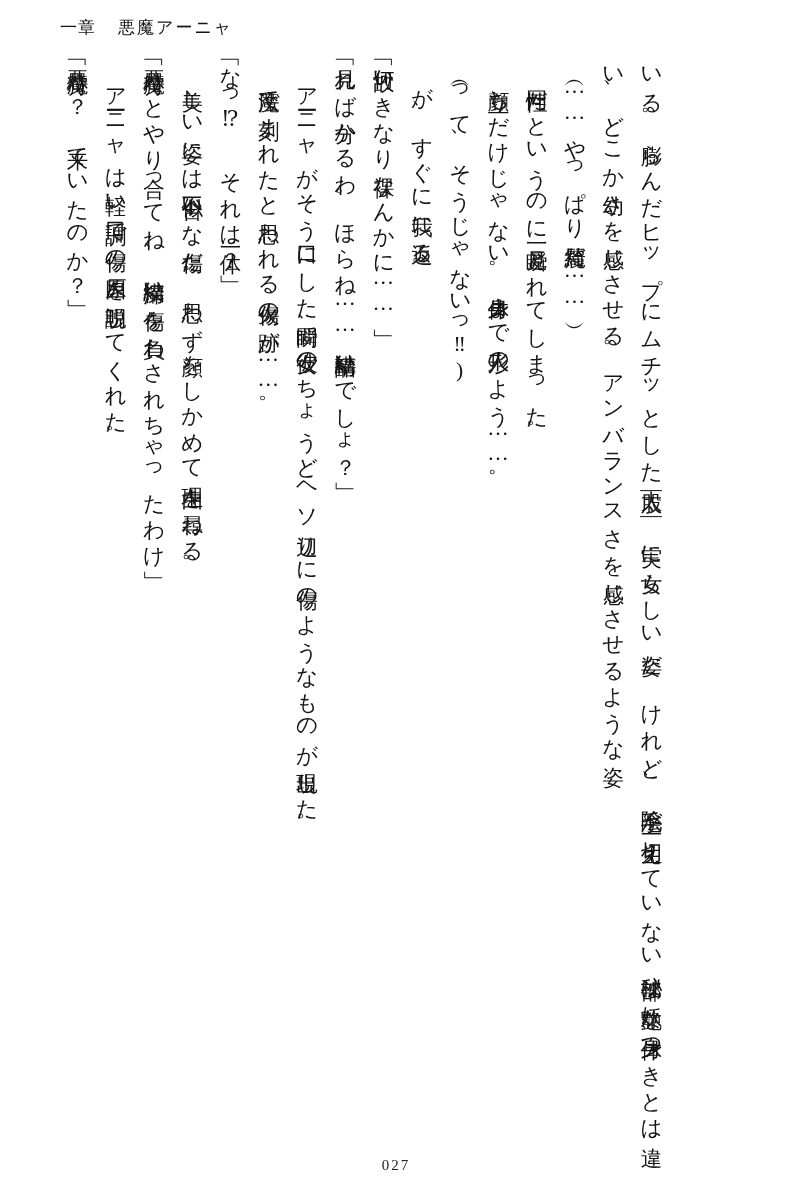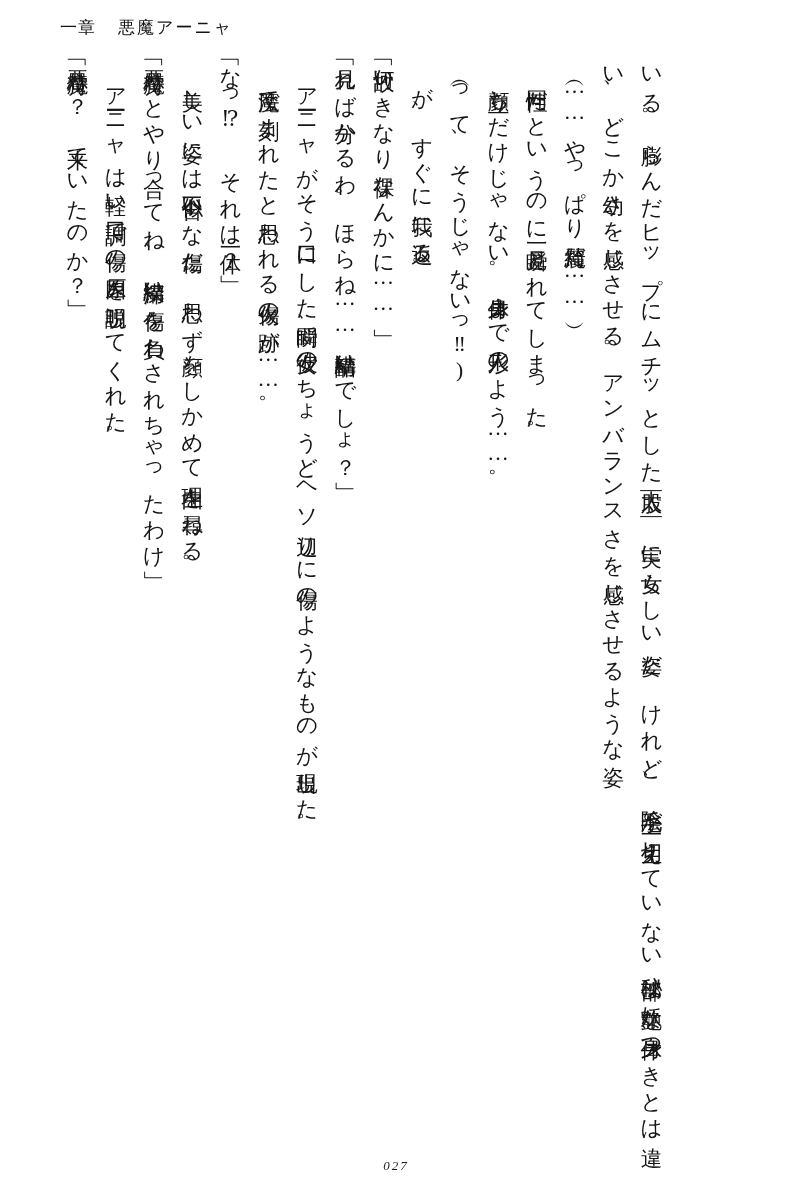--- a/index.html
+++ b/index.html
@@ -65,25 +65,24 @@
     text-indent: 21px;
   }
 
   
   .folio {
     position: absolute;
     bottom: 26px;
     left: 0;
     width: 792px;
     text-align: center;
-    font-size: 13px;
+    font-size: 15px;
     letter-spacing: 2px;
     color: #1d1d1d;
     font-family: "Liberation Serif", "DejaVu Serif", serif;
-    font-style: italic;
   }
 </style>
 </head>
 <body>
 
 <div class="page">
 
   <div class="running-header">
     <span class="chapter-num">一章</span><span class="chapter-title">悪魔アーニャ</span>
   </div>

